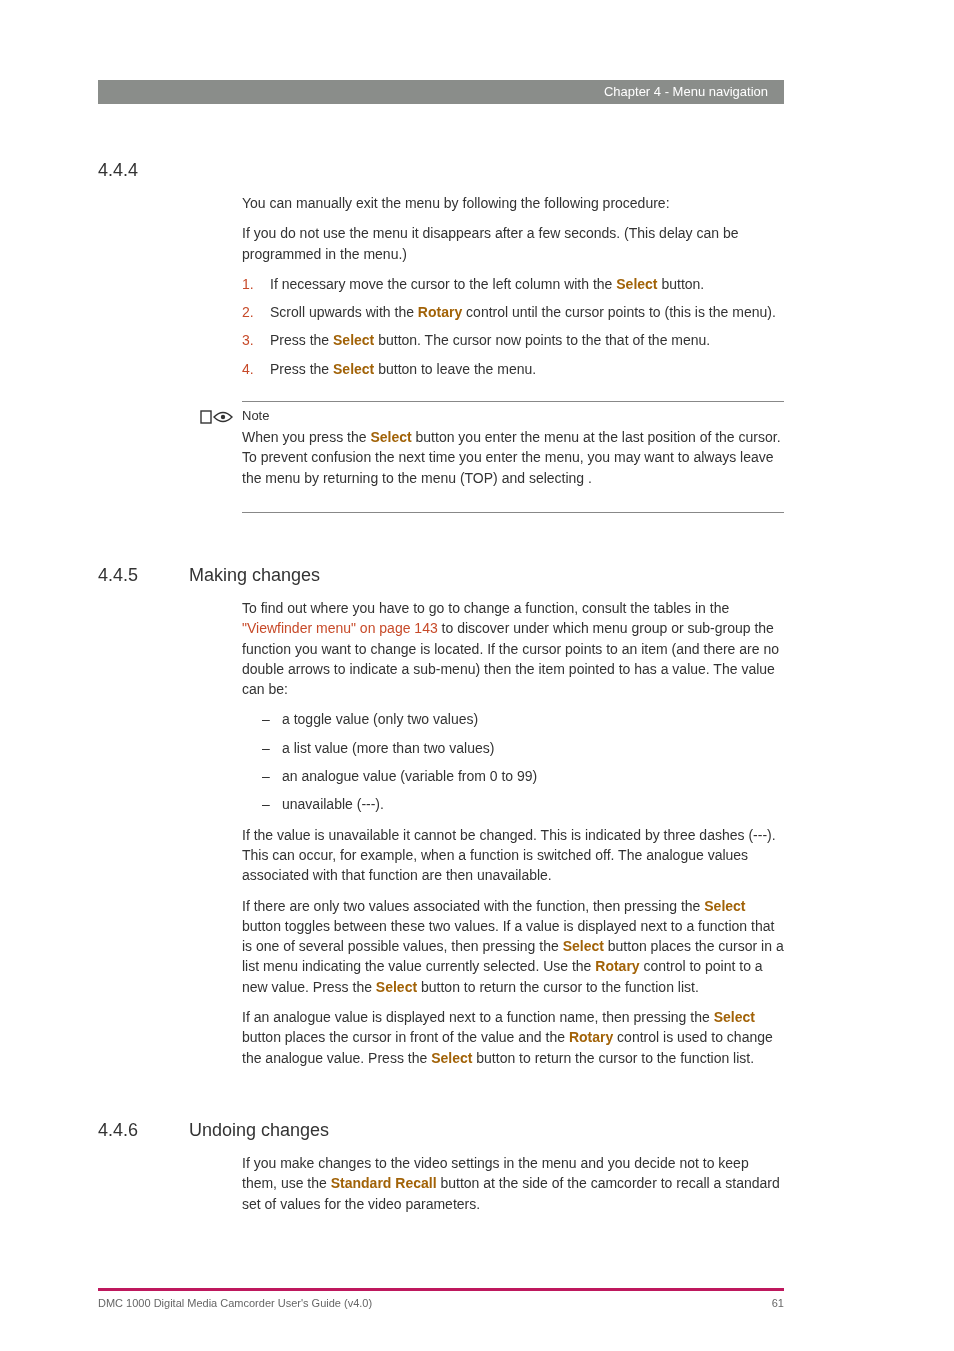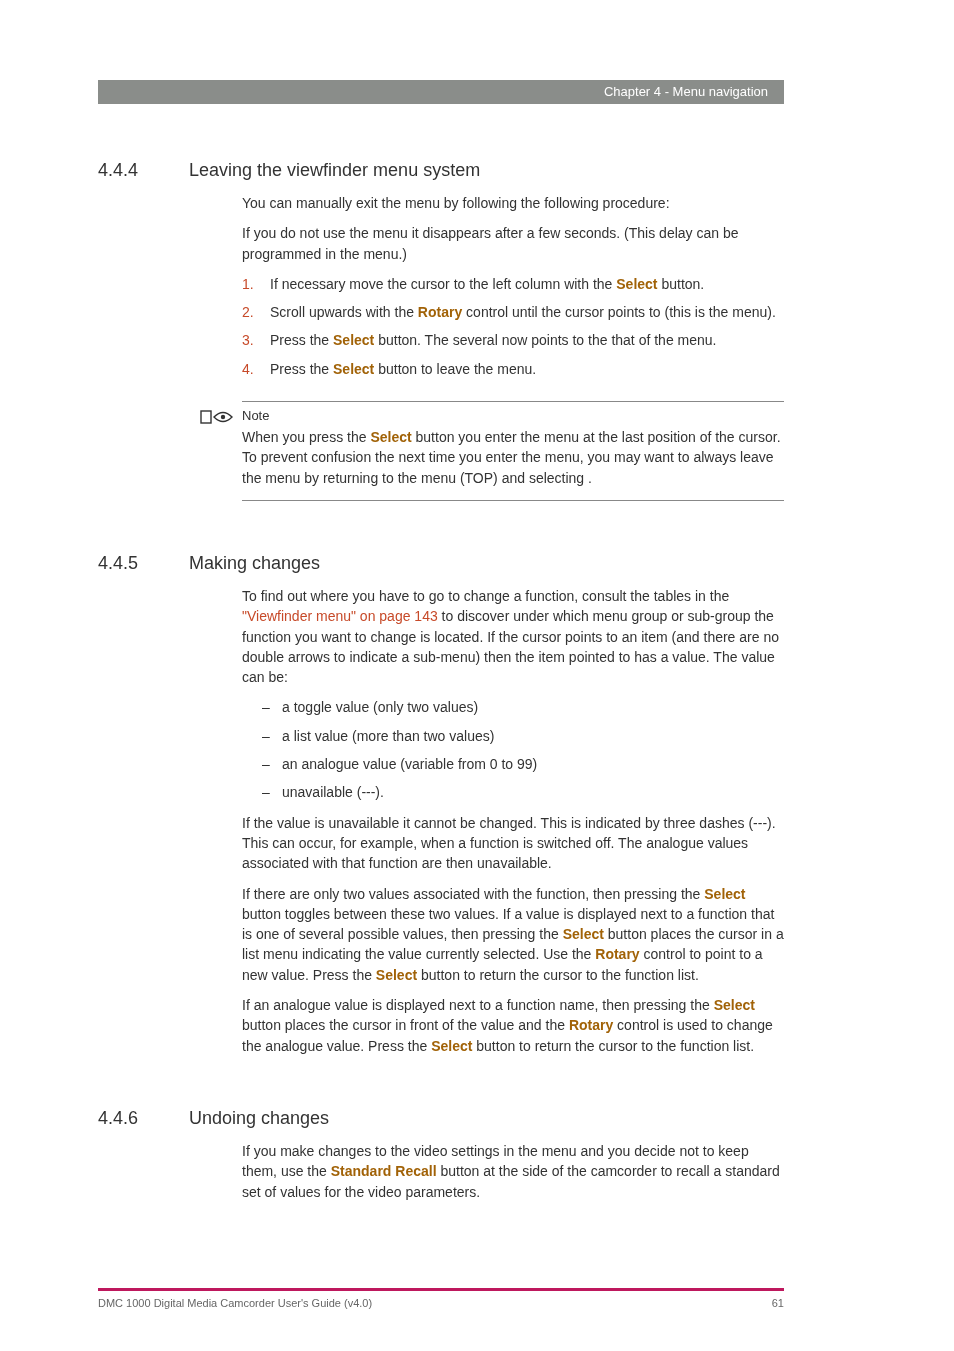--- a/index.html
+++ b/index.html
@@ -86,21 +86,21 @@
     padding-left: 20px;
   }
   .ul .dash {
     width: 20px;
     flex-shrink: 0;
   }
   .note-block {
     margin-left: 144px;
     border-top: 1px solid #888;
     border-bottom: 1px solid #888;
-    padding: 6px 0 12px 0;
+    padding: 6px 0 24px 0;
     position: relative;
   }
   .note-icon {
     position: absolute;
     left: -42px;
     top: 6px;
   }
   .note-title {
     font-size: 13px;
     margin-bottom: 4px;
@@ -128,21 +128,20 @@
 
 <div class="page">
 
   <div class="header-bar">
     <span>Chapter 4 - Menu navigation</span>
   </div>
 
   <div class="section">
     <div class="heading-row">
       <div class="heading-num">4.4.4</div>
-      <div class="heading-title">Leaving the viewfinder menu system</div>
     </div>
     <div class="body-block">
       <p class="para">You can manually exit the menu by following the following procedure:</p>
       <p class="para">
         <span>If you do not use the menu it disappears after a few seconds. (This delay can be programmed in the </span><span> menu.)</span>
       </p>
       <ol class="ol">
         <li>
           <span class="num">1.</span>
           <span class="txt">
@@ -151,21 +150,21 @@
         </li>
         <li>
           <span class="num">2.</span>
           <span class="txt">
             <span>Scroll upwards with the </span><b>Rotary</b><span> control until the cursor points to </span><span> (this is the </span><span> menu).</span>
           </span>
         </li>
         <li>
           <span class="num">3.</span>
           <span class="txt">
-            <span>Press the </span><b>Select</b><span> button. The several now points to the </span><span> that of the </span><span> menu.</span>
+            <span>Press the </span><b>Select</b><span> button. The cursor now points to the </span><span> that of the </span><span> menu.</span>
           </span>
         </li>
         <li>
           <span class="num">4.</span>
           <span class="txt">
             <span>Press the </span><b>Select</b><span> button to leave the </span><span> menu.</span>
           </span>
         </li>
       </ol>
     </div>

